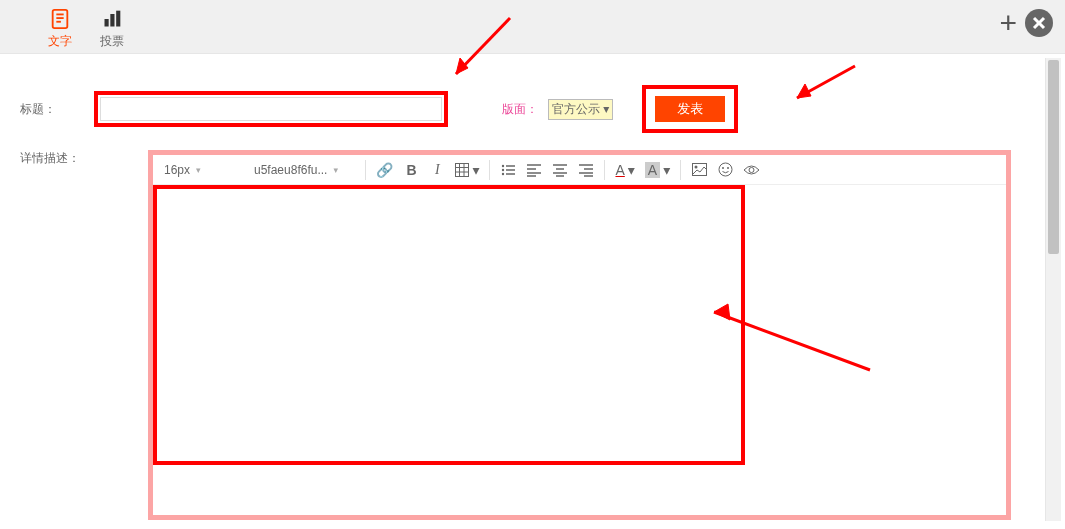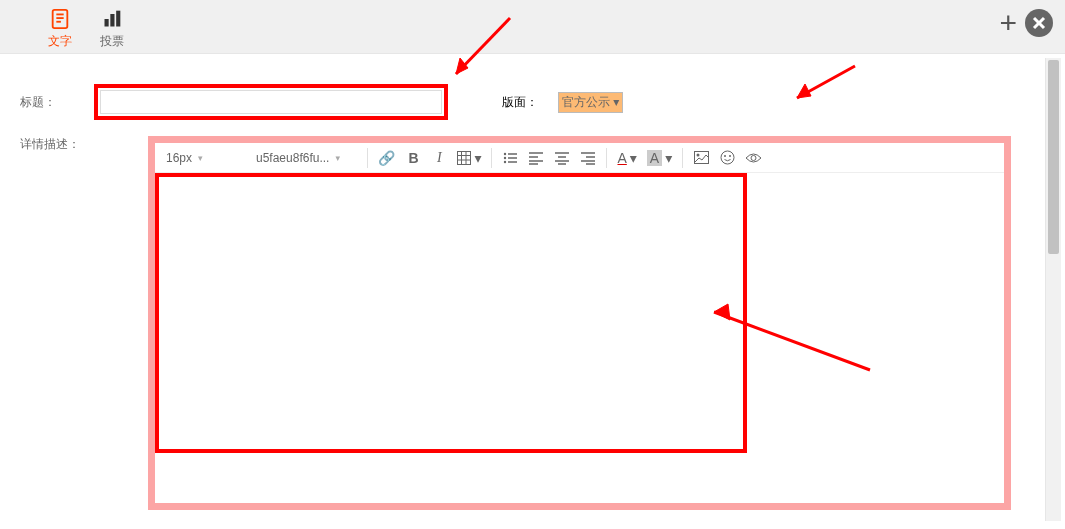--- a/index.html
+++ b/index.html
@@ -82,26 +82,26 @@
       width: 342px;
       height: 24px;
       border: 1px solid #ddd;
       background: #fff;
       outline: #ff0000 solid 4px;
       outline-offset: 2px;
       padding: 0 6px;
     }
     .section-label {
       margin-left: 60px;
-      margin-right: 20px;
-      color: #000000;
+      margin-right: 10px;
+      color: #ec4899;
     }
     .select {
       border: 1px solid #bbb;
-      background: #fdba74;
+      background: #fef9c3;
       font-size: 12px;
       padding: 1px 3px;
       cursor:pointer;
     }
     .publish-wrap {
       margin-left: 34px;
       outline: #ff0000 solid 4px;
       outline-offset: 1px;
       padding: 6px 8px;
       display: inline-flex;
@@ -110,21 +110,21 @@
       background: #ff4400;
       color: #fff;
       border: none;
       padding: 4px 22px;
       font-size: 13px;
       cursor: pointer;
     }
     .editor-row { display: flex; align-items: flex-start; gap: 48px; }
     .editor {
       flex: 1;
-      border: 7px solid #fca5a5;
+      border: 5px solid #fca5a5;
       margin-right: 34px;
       background: #fff;
       display: flex;
       flex-direction: column;
     }
     .toolbar {
       height: 30px;
       border-bottom: 1px solid #eee;
       display: flex;
       align-items: center;
@@ -201,20 +201,23 @@
     </span>
   </div>
 </div>
 
 <div class="content">
   <div class="row">
     <div class="label">标题：</div>
     <input class="title-input" type="text" style="">
     <div class="section-label">版面：</div>
     <div class="select">官方公示 ▾</div>
+    <div class="publish-wrap">
+      <button class="publish-btn">发表</button>
+    </div>
   </div>
 
   <div class="editor-row">
     <div class="label">详情描述：</div>
     <div class="editor">
       <div class="toolbar">
         <div class="tdrop">
           <span>16px</span>
           <span class="caret">▾</span>
         </div>

